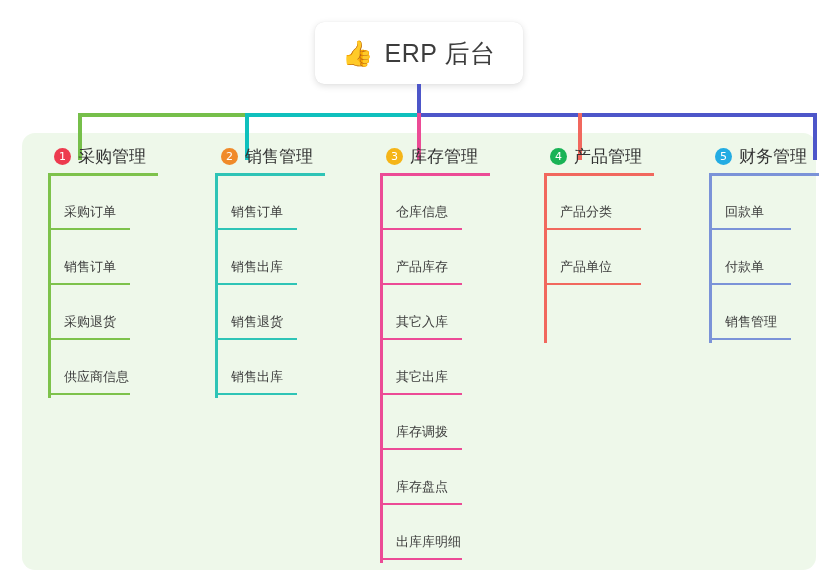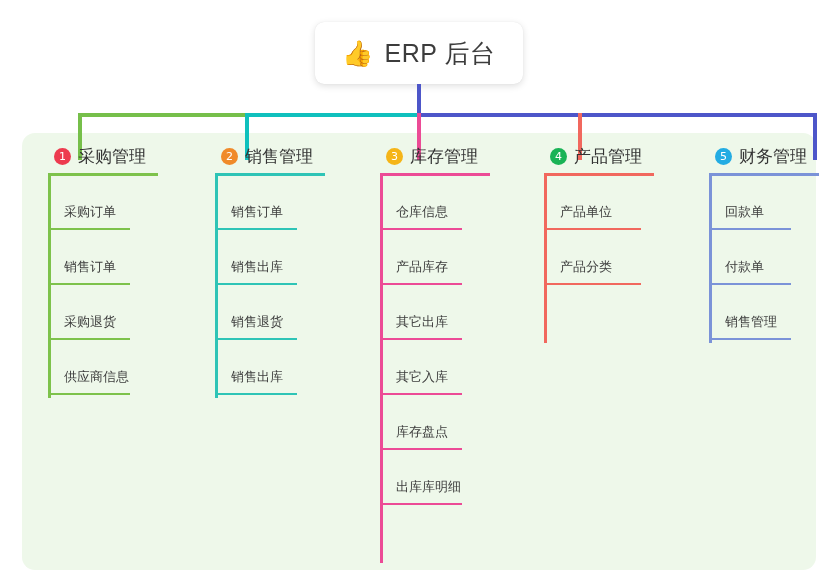--- a/index.html
+++ b/index.html
@@ -224,25 +224,29 @@
       <div class="leaves">
         <div class="leaf">
           <div class="leaf-label">仓库信息</div>
           <div class="leaf-underline" style="background: rgb(236, 75, 150); width: 82px;"></div>
         </div>
         <div class="leaf">
           <div class="leaf-label">产品库存</div>
           <div class="leaf-underline" style="background: rgb(236, 75, 150); width: 82px;"></div>
         </div>
         <div class="leaf">
+          <div class="leaf-label">其它入库</div>
+          <div class="leaf-underline" style="background: rgb(236, 75, 150); width: 82px;"></div>
+        </div>
+        <div class="leaf">
           <div class="leaf-label">其它出库</div>
           <div class="leaf-underline" style="background: rgb(236, 75, 150); width: 82px;"></div>
         </div>
         <div class="leaf">
-          <div class="leaf-label">其它入库</div>
+          <div class="leaf-label">库存调拨</div>
           <div class="leaf-underline" style="background: rgb(236, 75, 150); width: 82px;"></div>
         </div>
         <div class="leaf">
           <div class="leaf-label">库存盘点</div>
           <div class="leaf-underline" style="background: rgb(236, 75, 150); width: 82px;"></div>
         </div>
         <div class="leaf">
           <div class="leaf-label">出库库明细</div>
           <div class="leaf-underline" style="background: rgb(236, 75, 150); width: 82px;"></div>
         </div>
@@ -250,27 +254,27 @@
       <div class="spine" style="background: rgb(236, 75, 150); height: 387px;"></div>
     </div>
     <div class="branch" style="left: 532px;">
       <div class="branch-head">
         <span class="badge" style="background: rgb(25, 179, 86);">4</span>
         <span class="branch-title">产品管理</span>
       </div>
       <div class="branch-underline" style="background: rgb(241, 104, 94); width: 110px; margin-left: 12px;"></div>
       <div class="leaves">
         <div class="leaf">
+          <div class="leaf-label">产品分类</div>
+          <div class="leaf-underline" style="background: rgb(241, 104, 94); width: 97px;"></div>
+        </div>
+        <div class="leaf">
           <div class="leaf-label">产品单位</div>
           <div class="leaf-underline" style="background: rgb(241, 104, 94); width: 97px;"></div>
         </div>
-        <div class="leaf">
-          <div class="leaf-label">产品分类</div>
-          <div class="leaf-underline" style="background: rgb(241, 104, 94); width: 97px;"></div>
-        </div>
       </div>
       <div class="spine" style="background: rgb(241, 104, 94); height: 167px;"></div>
     </div>
     <div class="branch" style="left: 697px;">
       <div class="branch-head">
         <span class="badge" style="background: rgb(35, 172, 227);">5</span>
         <span class="branch-title">财务管理</span>
       </div>
       <div class="branch-underline" style="background: rgb(123, 147, 216); width: 110px; margin-left: 12px;"></div>
       <div class="leaves">

